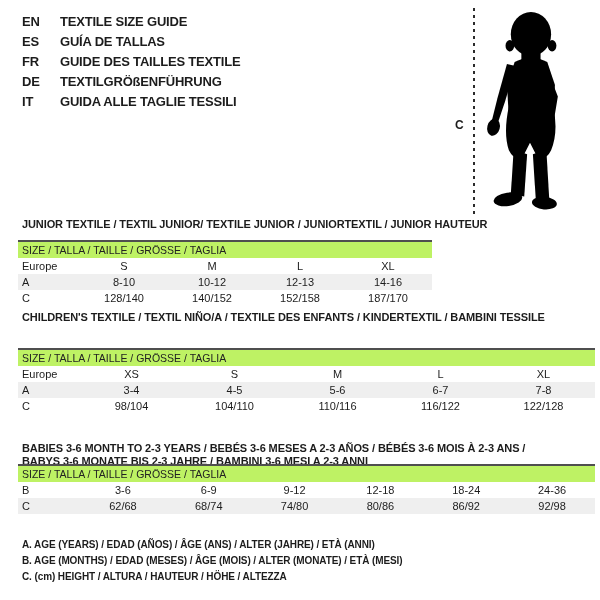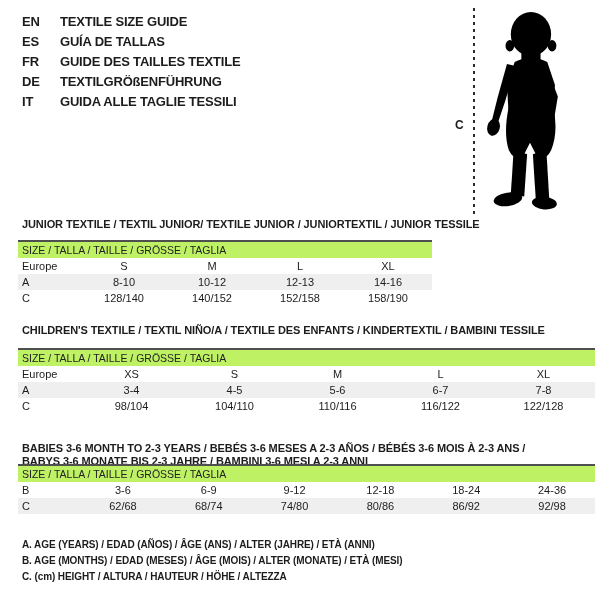--- a/index.html
+++ b/index.html
@@ -22,21 +22,21 @@
   
   .figure { position:absolute; left:452px; top:8px; width:130px; height:208px; }
   .measure-label { position:absolute; left:3px; top:110px; font-weight:bold; font-size:12px; }
   .dotted-line { position:absolute; left:21px; top:0; width:2px; height:206px;
     background:repeating-linear-gradient(to bottom, #2b2b2b 0 3px, transparent 3px 7px); }
   .baby { position:absolute; left:30px; top:0; }
 
   
   .sec-title { position:absolute; left:22px; font-weight:bold; font-size:11px; letter-spacing:-0.1px; line-height:13px; }
   .t1-title { top:218px; }
-  .t2-title { top:324px; }
+  .t2-title { top:311px; }
   .t3-title { top:426px; width:525px;margin-top:16px; }
 
   
   table { border-collapse:collapse; table-layout:fixed; position:absolute; left:18px; font-size:11px; }
   .t1 { top:240px; width:414px; }
   .t2 { top:348px; width:577px; }
   .t3 { top:464px; width:577px; }
   thead th {
     background:#bef264; border-top:2px solid #4f4f4f;
     font-weight:normal; font-size:10.5px; color:#222;
@@ -101,21 +101,21 @@
 
         <path d="M33,145 L30,192 L44,194 L47,150 Z"></path>
         <path d="M67,145 L70,196 L56,197 L53,150 Z"></path>
 
         <ellipse cx="27" cy="197" rx="15" ry="7" transform="rotate(-8 27 197)"></ellipse>
         <ellipse cx="65" cy="201" rx="13" ry="6.5" transform="rotate(5 65 201)"></ellipse>
       </g>
     </svg>
   </div>
 
-  <div class="sec-title t1-title">JUNIOR TEXTILE / TEXTIL JUNIOR/ TEXTILE JUNIOR / JUNIORTEXTIL / JUNIOR TESSILE</div>
+  <div class="sec-title t1-title">JUNIOR TEXTILE / TEXTIL JUNIOR/ TEXTILE JUNIOR / JUNIORTEXTIL / JUNIOR HAUTEUR</div>
   <table class="t1">
     <colgroup>
         <col class="lbl">
         <col>
         <col>
         <col>
         <col>
       </colgroup>
     <thead>
       <tr>
@@ -135,21 +135,21 @@
         <td>8-10</td>
         <td>10-12</td>
         <td>12-13</td>
         <td>14-16</td>
       </tr>
       <tr>
         <td class="row-label">C</td>
         <td>128/140</td>
         <td>140/152</td>
         <td>152/158</td>
-        <td>158/190</td>
+        <td>187/170</td>
       </tr>
     </tbody>
   </table>
 
   <div class="sec-title t2-title">CHILDREN'S TEXTILE / TEXTIL NIÑO/A / TEXTILE DES ENFANTS / KINDERTEXTIL / BAMBINI TESSILE</div>
   <table class="t2">
     <colgroup>
         <col class="lbl">
         <col>
         <col>

